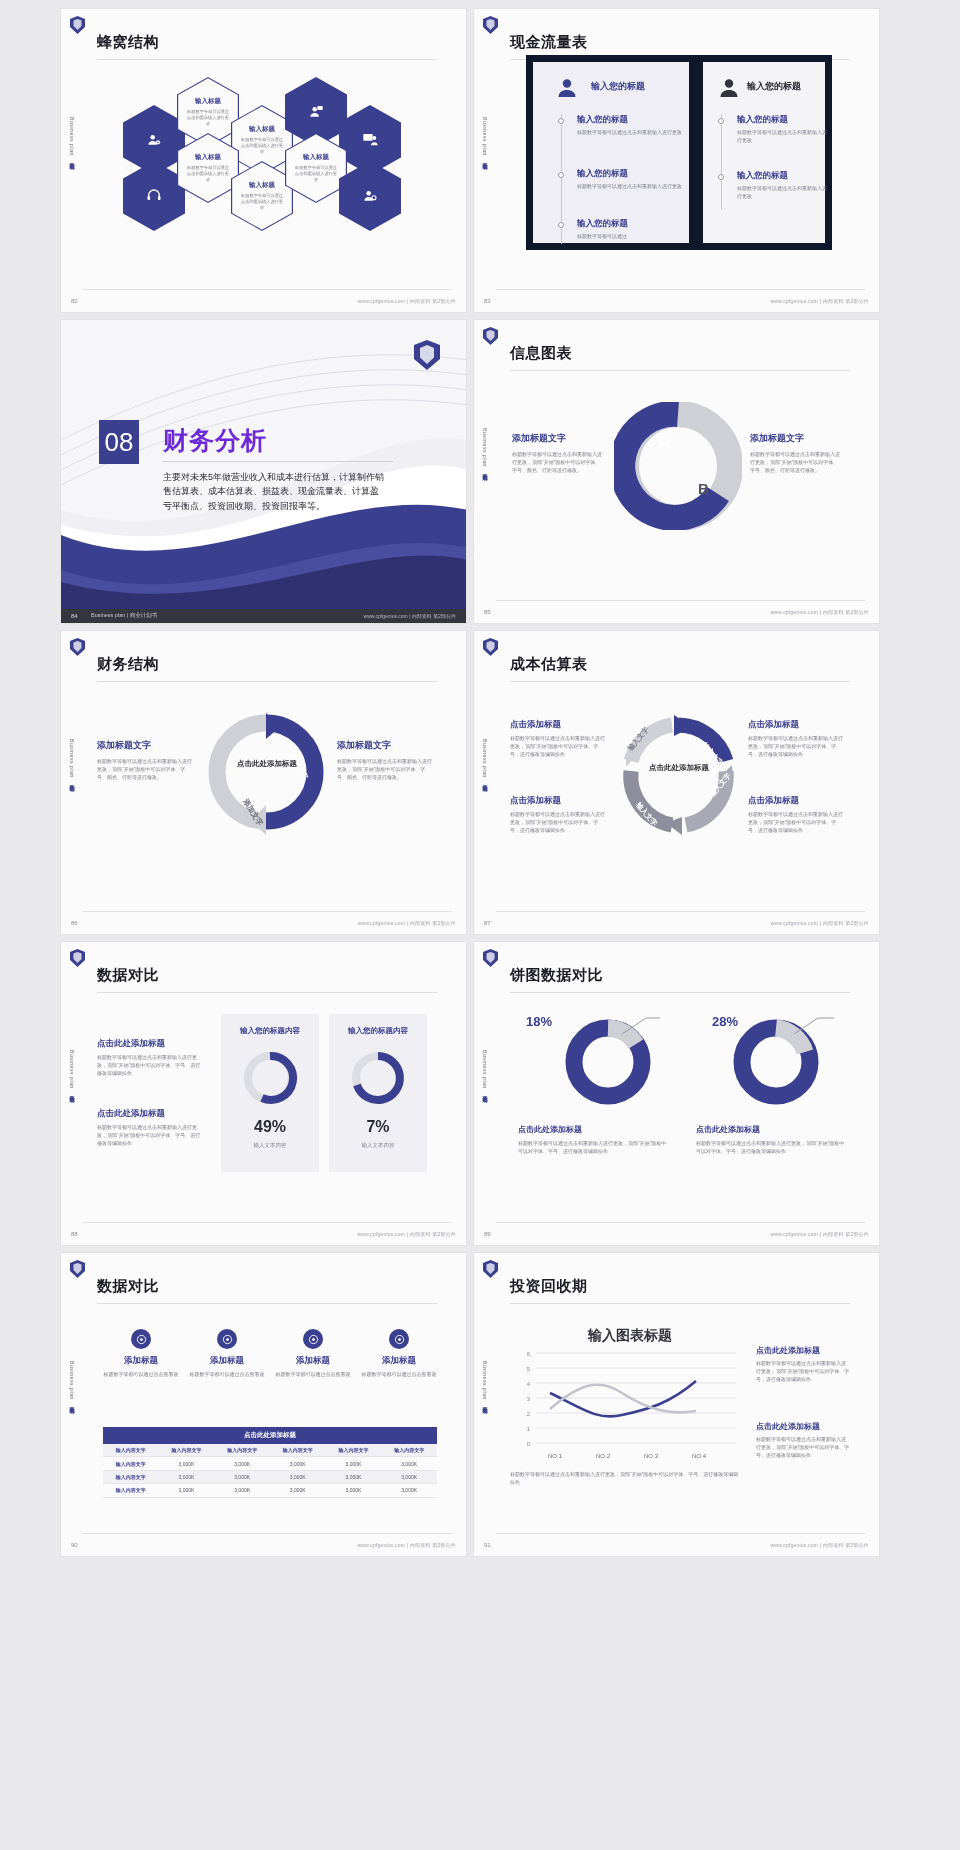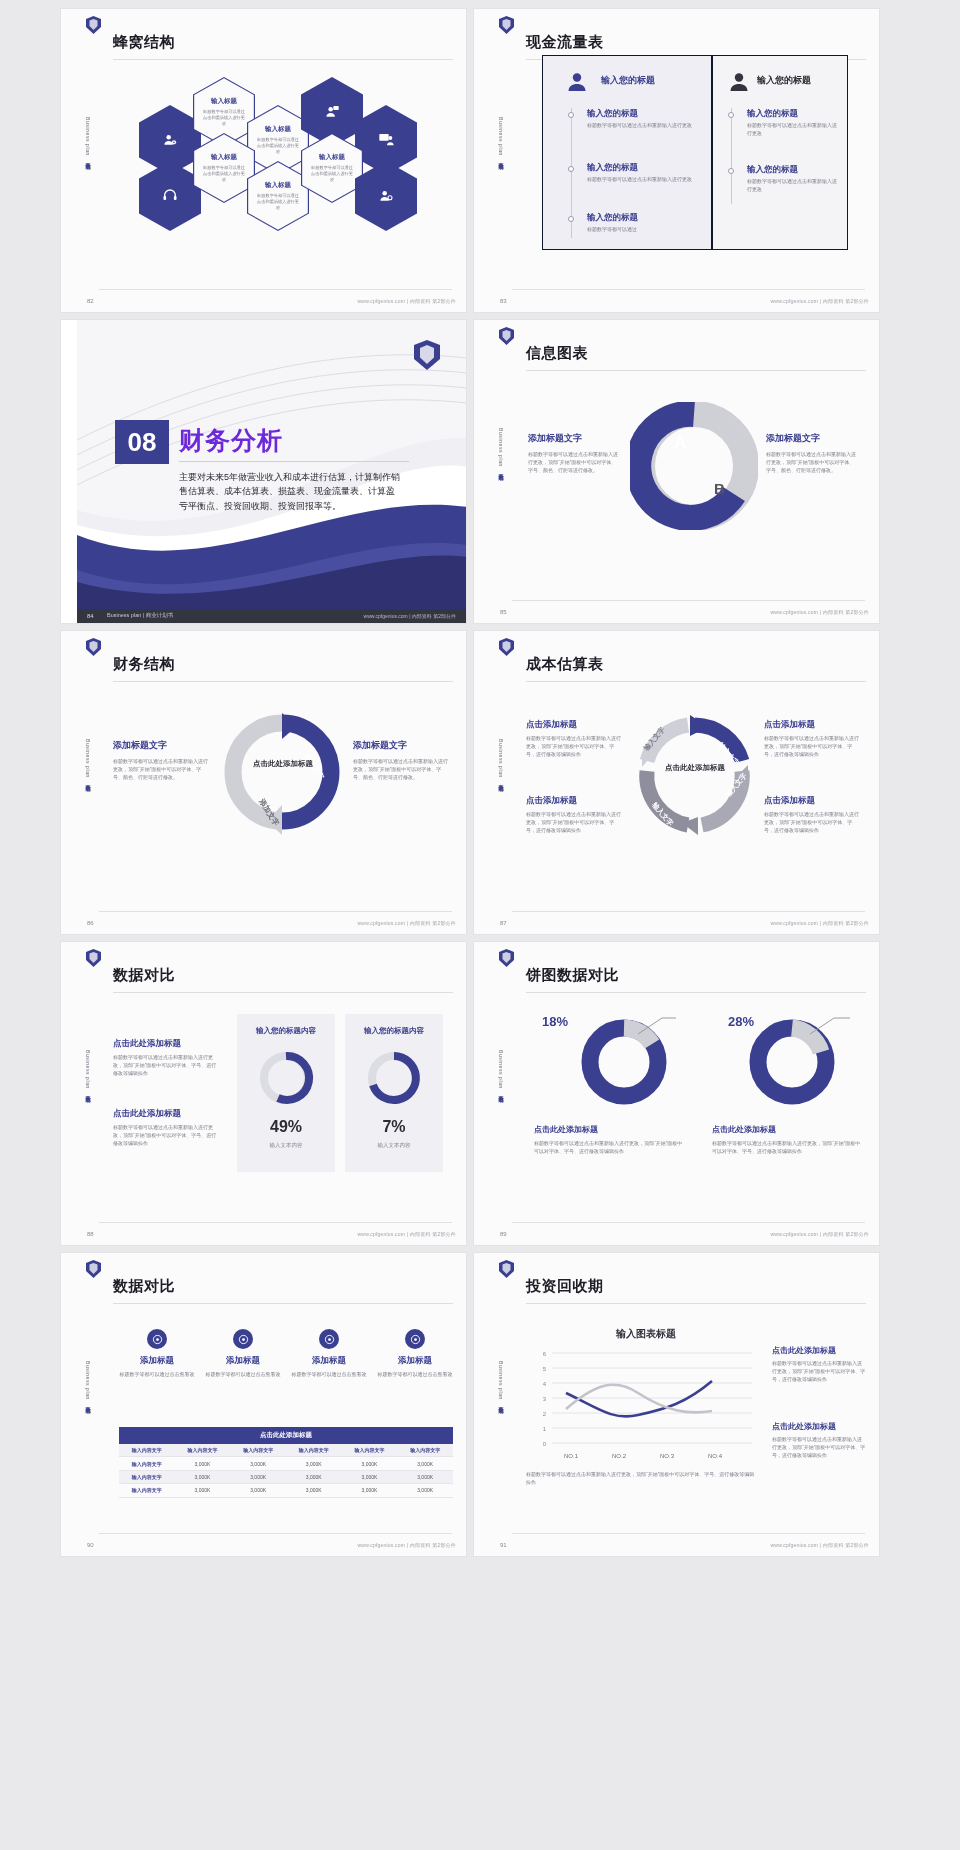--- a/index.html
+++ b/index.html
@@ -22,21 +22,21 @@
     column-gap: 6px;
     row-gap: 6px;
     padding: 8px 60px;
   }
   .slide {
     background: #fbfbfc;
     position: relative;
     overflow: hidden;
     border: 1px solid #e3e3e6;
   }
-  .slide-inner { position: absolute; inset: 0; margin-left: 16px; }
+  .slide-inner { position: absolute; inset: 0; }
 
   
   .logo {
     position: absolute; left: 9px; top: 7px;
     width: 15px; height: 18px;
   }
   .side-label {
     position: absolute;
     left: 8px; top: 108px;
     font-size: 5px;
@@ -92,35 +92,34 @@
     display: flex; flex-direction: column;
     align-items: center; justify-content: center;
     text-align: center; padding: 0 8px;
   }
   .hex-t { font-size: 6.5px; font-weight: bold; line-height: 1.3; }
   .hex-b { font-size: 4.2px; line-height: 1.45; margin-top: 3px; }
 
   
   .card83 {
     position: absolute; top: 0; height: 100%;
-    border: 1px solid #0f172a;
-    font-family: Liberation Mono, monospace;
+    border: 7px solid #0f172a;
   }
   .dotline { position: absolute; width: 1px; background: #c9c9d4; }
   .dotcirc {
     position: absolute; width: 6px; height: 6px; border-radius: 50%;
     border: 1px solid #9a9ab0; background: #fff;
   }
 
   
   .cover { background: #fff; }
   .bignum {
     position: absolute; left: 38px; top: 100px;
-    width: 54px; height: 44px; background: #3b3f8f; color: #fff;
-    font-size: 26px; font-weight: bold;
+    width: 40px; height: 44px; background: #3b3f8f; color: #fff;
+    font-size: 26px; font-weight: normal;
     display: flex; align-items: center; justify-content: center;
   }
   .covertitle {
     position: absolute; left: 102px; top: 104px;
     font-size: 25px; font-weight: bold; color: #6d28d9; letter-spacing: 1px;
   }
   .coverrule {
     position: absolute; left: 102px; top: 141px; width: 230px;
     border-top: 1px solid #cfcfd6;
   }
@@ -694,21 +693,21 @@
       <svg class="logo" viewBox="0 0 15 18">
         <path d="M7.5 0 L15 3 V11 L7.5 18 L0 11 V3 Z" fill="#3b3f8f"></path>
         <path d="M7.5 3 L11.5 4.6 V10 L7.5 14 L3.5 10 V4.6 Z" fill="#fff" opacity=".75"></path>
       </svg>
       <div class="side-label">
         <span>Business plan </span><b>商业计划书</b>
       </div>
       <div class="slide-title">投资回收期</div>
       <div class="title-rule"></div>
 
-      <div style="position:absolute; left:56px; top:74px; width:200px; text-align:center; font-size:10px; font-weight:bold; color:#33333c;">输入图表标题</div>
+      <div style="position:absolute; left:56px; top:74px; width:200px; text-align:center; font-size:14px; font-weight:bold; color:#33333c;">输入图表标题</div>
 
       <svg style="position:absolute; left:36px; top:92px;" width="240" height="118" viewBox="0 0 240 118">
         <g stroke="#e4e4e9" stroke-width="1">
           <line x1="26" y1="8" x2="226" y2="8"></line>
           <line x1="26" y1="23" x2="226" y2="23"></line>
           <line x1="26" y1="38" x2="226" y2="38"></line>
           <line x1="26" y1="53" x2="226" y2="53"></line>
           <line x1="26" y1="68" x2="226" y2="68"></line>
           <line x1="26" y1="83" x2="226" y2="83"></line>
           <line x1="26" y1="98" x2="226" y2="98"></line>

